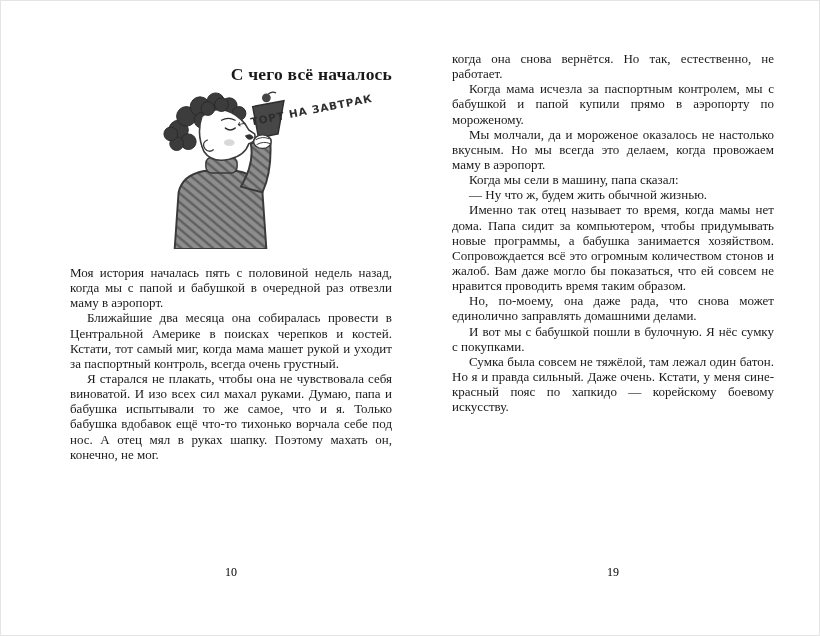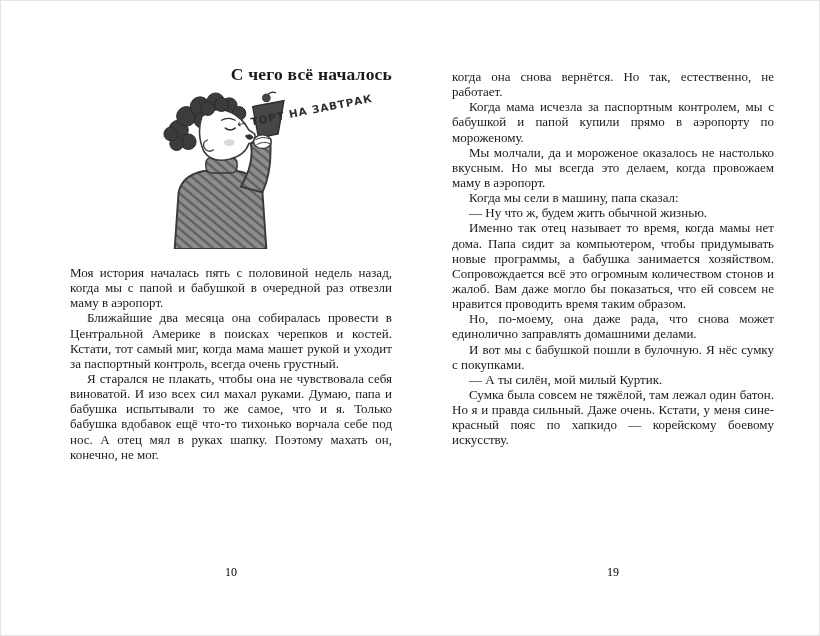--- a/index.html
+++ b/index.html
@@ -42,21 +42,21 @@
   .illo-note .arrow { margin-right: 4px; font-weight: normal; }
 
   .body-text {
     font-size: 13px;
     line-height: 1.165;
     text-align: justify;
     hyphens: auto;
   }
   .body-text p { margin: 0; text-indent: 17px; }
   .body-text p:first-child { text-indent: 0; }
-  .page.right .body-text { margin-top: 69px; }
+  .page.right .body-text { margin-top: 51px; }
 
   .pagenum {
     position: absolute; bottom: 56px; left: 0;
     width: 100%; text-align: center;
     font-size: 12px; color: #000000;
   }
 </style>
 </head>
 <body>
 
@@ -140,19 +140,18 @@
   <div class="page right">
     <div class="body-text">
         <p>когда она снова вернётся. Но так, естественно, не работает.</p>
         <p>Когда мама исчезла за паспортным контролем, мы с бабушкой и папой купили прямо в аэропорту по мороженому.</p>
         <p>Мы молчали, да и мороженое оказалось не настолько вкусным. Но мы всегда это делаем, когда провожаем маму в аэропорт.</p>
         <p>Когда мы сели в машину, папа сказал:</p>
         <p>— Ну что ж, будем жить обычной жизнью.</p>
         <p>Именно так отец называет то время, когда мамы нет дома. Папа сидит за компьютером, чтобы придумывать новые программы, а бабушка занимается хозяйством. Сопровождается всё это огромным количеством стонов и жалоб. Вам даже могло бы показаться, что ей совсем не нравится проводить время таким образом.</p>
         <p>Но, по-моему, она даже рада, что снова может единолично заправлять домашними делами.</p>
         <p>И вот мы с бабушкой пошли в булочную. Я нёс сумку с покупками.</p>
-        <p>— А ты силён, мой милый Куртик.</p>
         <p>Сумка была совсем не тяжёлой, там лежал один батон. Но я и правда сильный. Даже очень. Кстати, у меня сине-красный пояс по хапкидо — корейскому боевому искусству.</p>
       </div>
     <div class="pagenum">19</div>
   </div>
 
 </div>
 
 </body></html>

